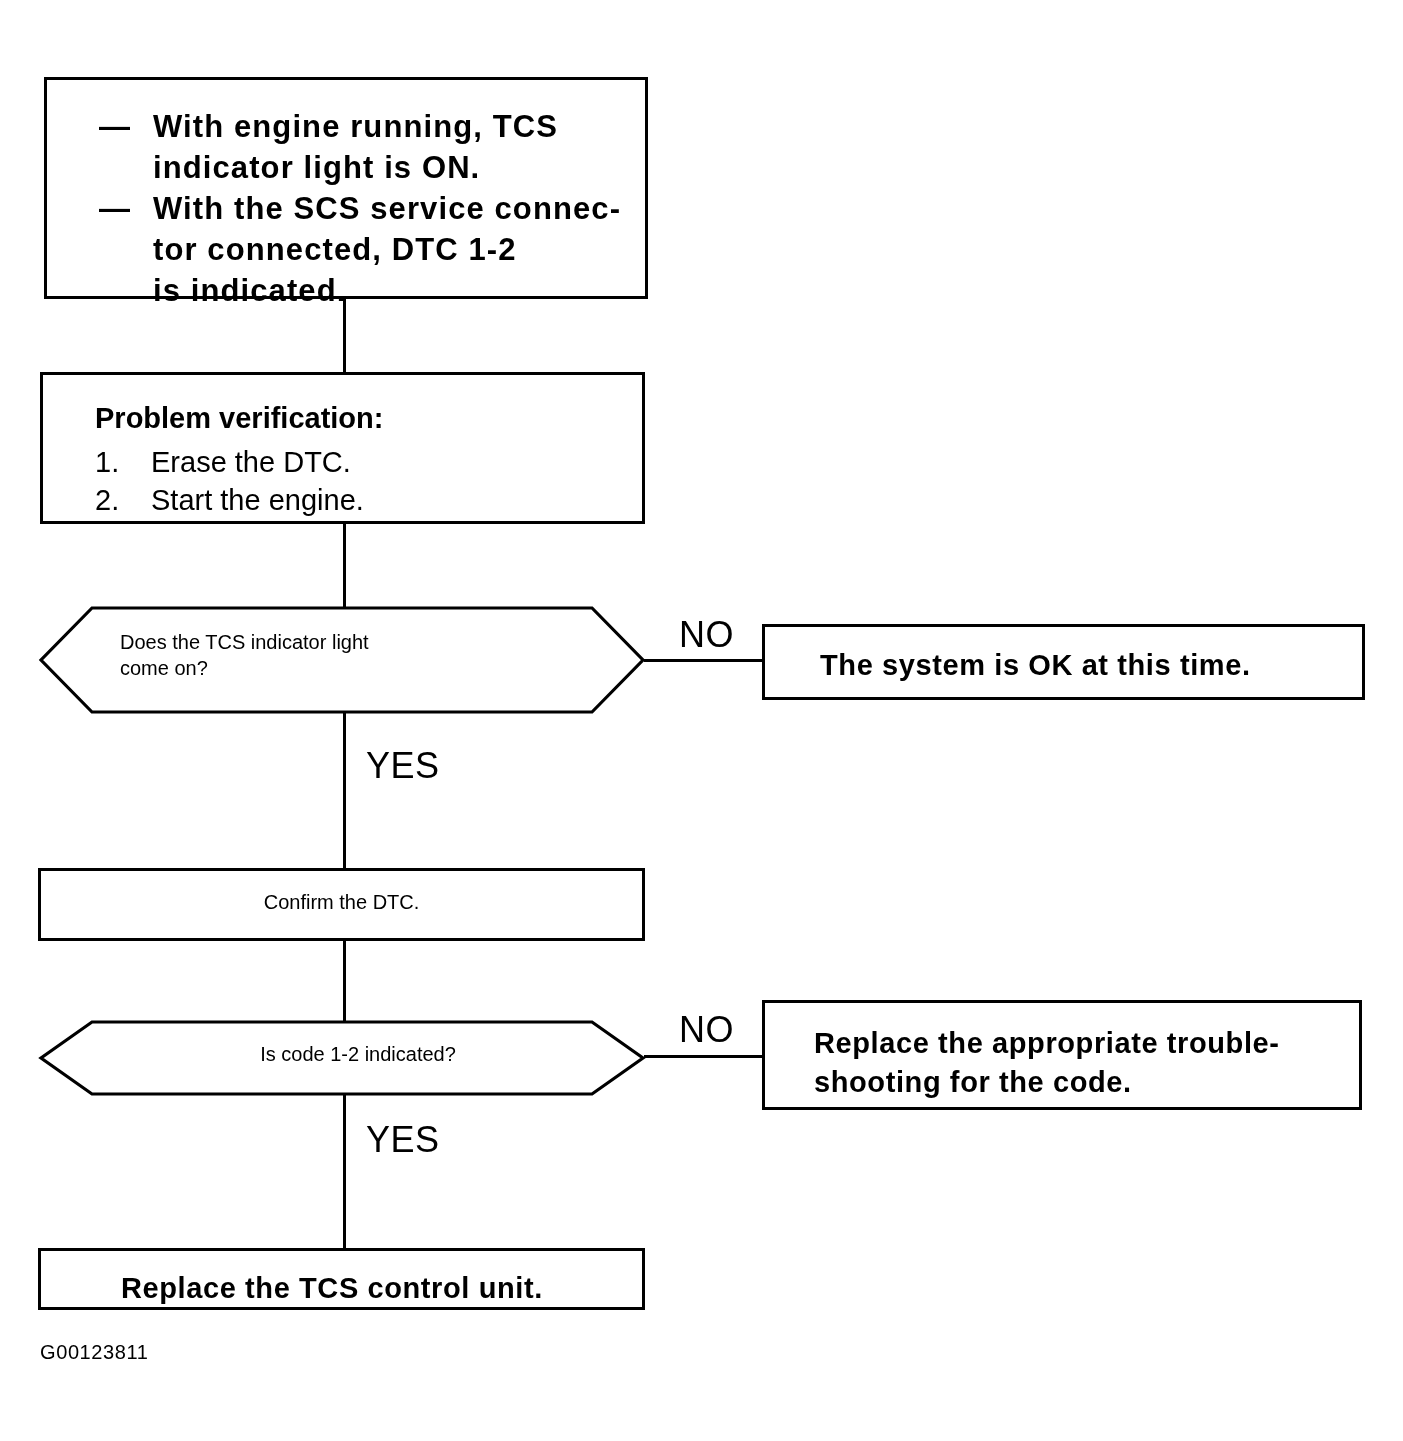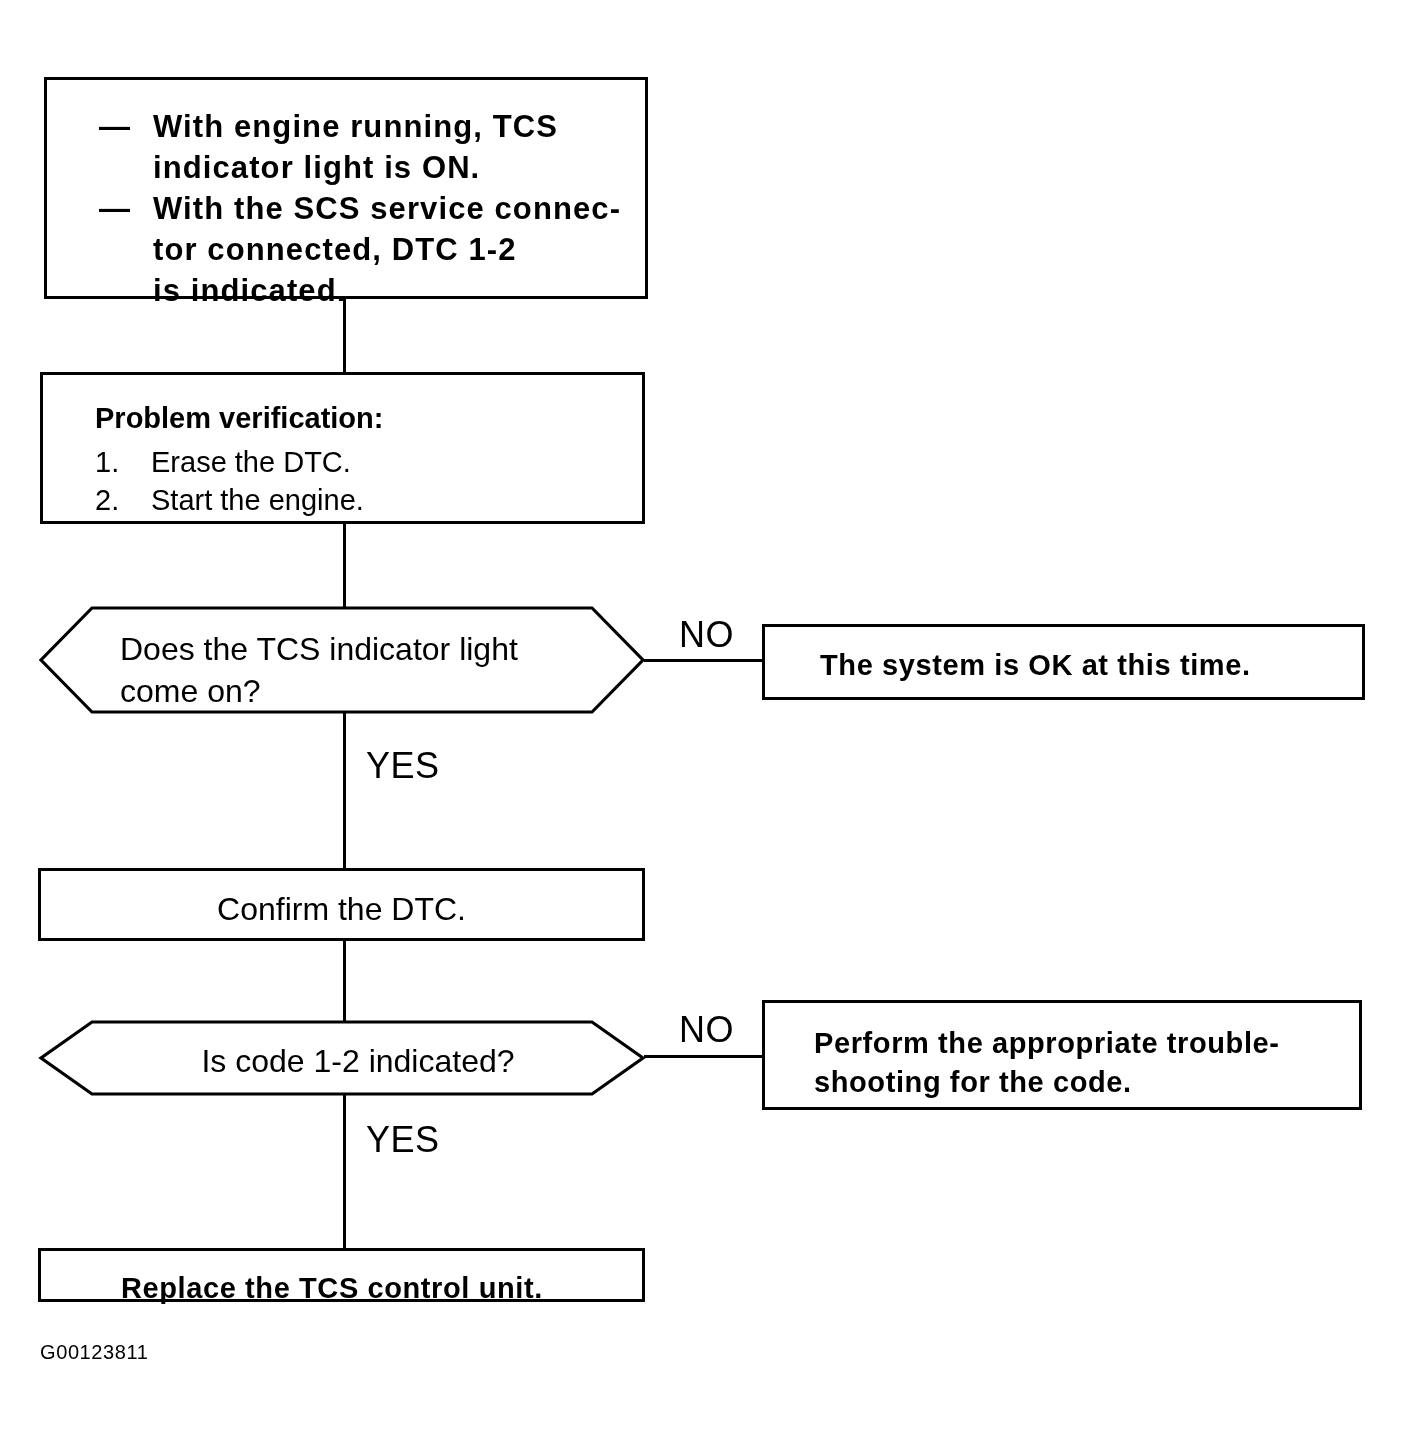--- a/index.html
+++ b/index.html
@@ -81,21 +81,21 @@
     font-size: 29px;
     font-weight: bold;
     line-height: 1.3;
   }
   .t-step {
     font-size: 29px;
     font-weight: normal;
     line-height: 1.32;
   }
   .t-plain {
-    font-size: 32px;
+    font-size: 20px;
     font-weight: normal;
     line-height: 1.3;
   }
   .t-strong {
     font-size: 29px;
     font-weight: bold;
     line-height: 1.34;
     letter-spacing: 0.6px;
   }
   .figure-id {
@@ -183,27 +183,27 @@
       <polygon points="54,3 554,3 605,39 554,75 54,75 3,39" fill="#ffffff" stroke="#000000" stroke-width="3.2" stroke-linejoin="miter"></polygon>
     </svg>
     <div class="hex-text t-plain" style="left:16px; top:22px; width:608px; text-align:center;">Is code 1-2 indicated?</div>
   </div>
 
   <div class="hline" style="left:644px; top:1055px; width:121px;"></div>
   <div class="branch-label" style="left:679px; top:1012px;">NO</div>
 
   <div class="node" style="left:762px; top:1000px; width:600px; height:110px;">
     <div class="txt t-strong" style="left:49px; top:21px; right:10px; text-align:left;">
-      <div>Perform the appropriate trouble-</div>
+      <div>Replace the appropriate trouble-</div>
       <div>shooting for the code.</div>
     </div>
   </div>
 
   <div class="vline" style="left:343px; top:1094px; height:156px;"></div>
   <div class="branch-label" style="left:366px; top:1122px;">YES</div>
 
-  <div class="node" style="left:38px; top:1248px; width:607px; height:54px;">
+  <div class="node" style="left:38px; top:1248px; width:607px; height:62px;">
     <div class="txt t-strong" style="left:80px; top:18px; right:10px; text-align:left;">Replace the TCS control unit.</div>
   </div>
 
   <div class="figure-id" style="left:40px; top:1341px;">G00123811</div>
 
 </div>
 
 </body></html>

